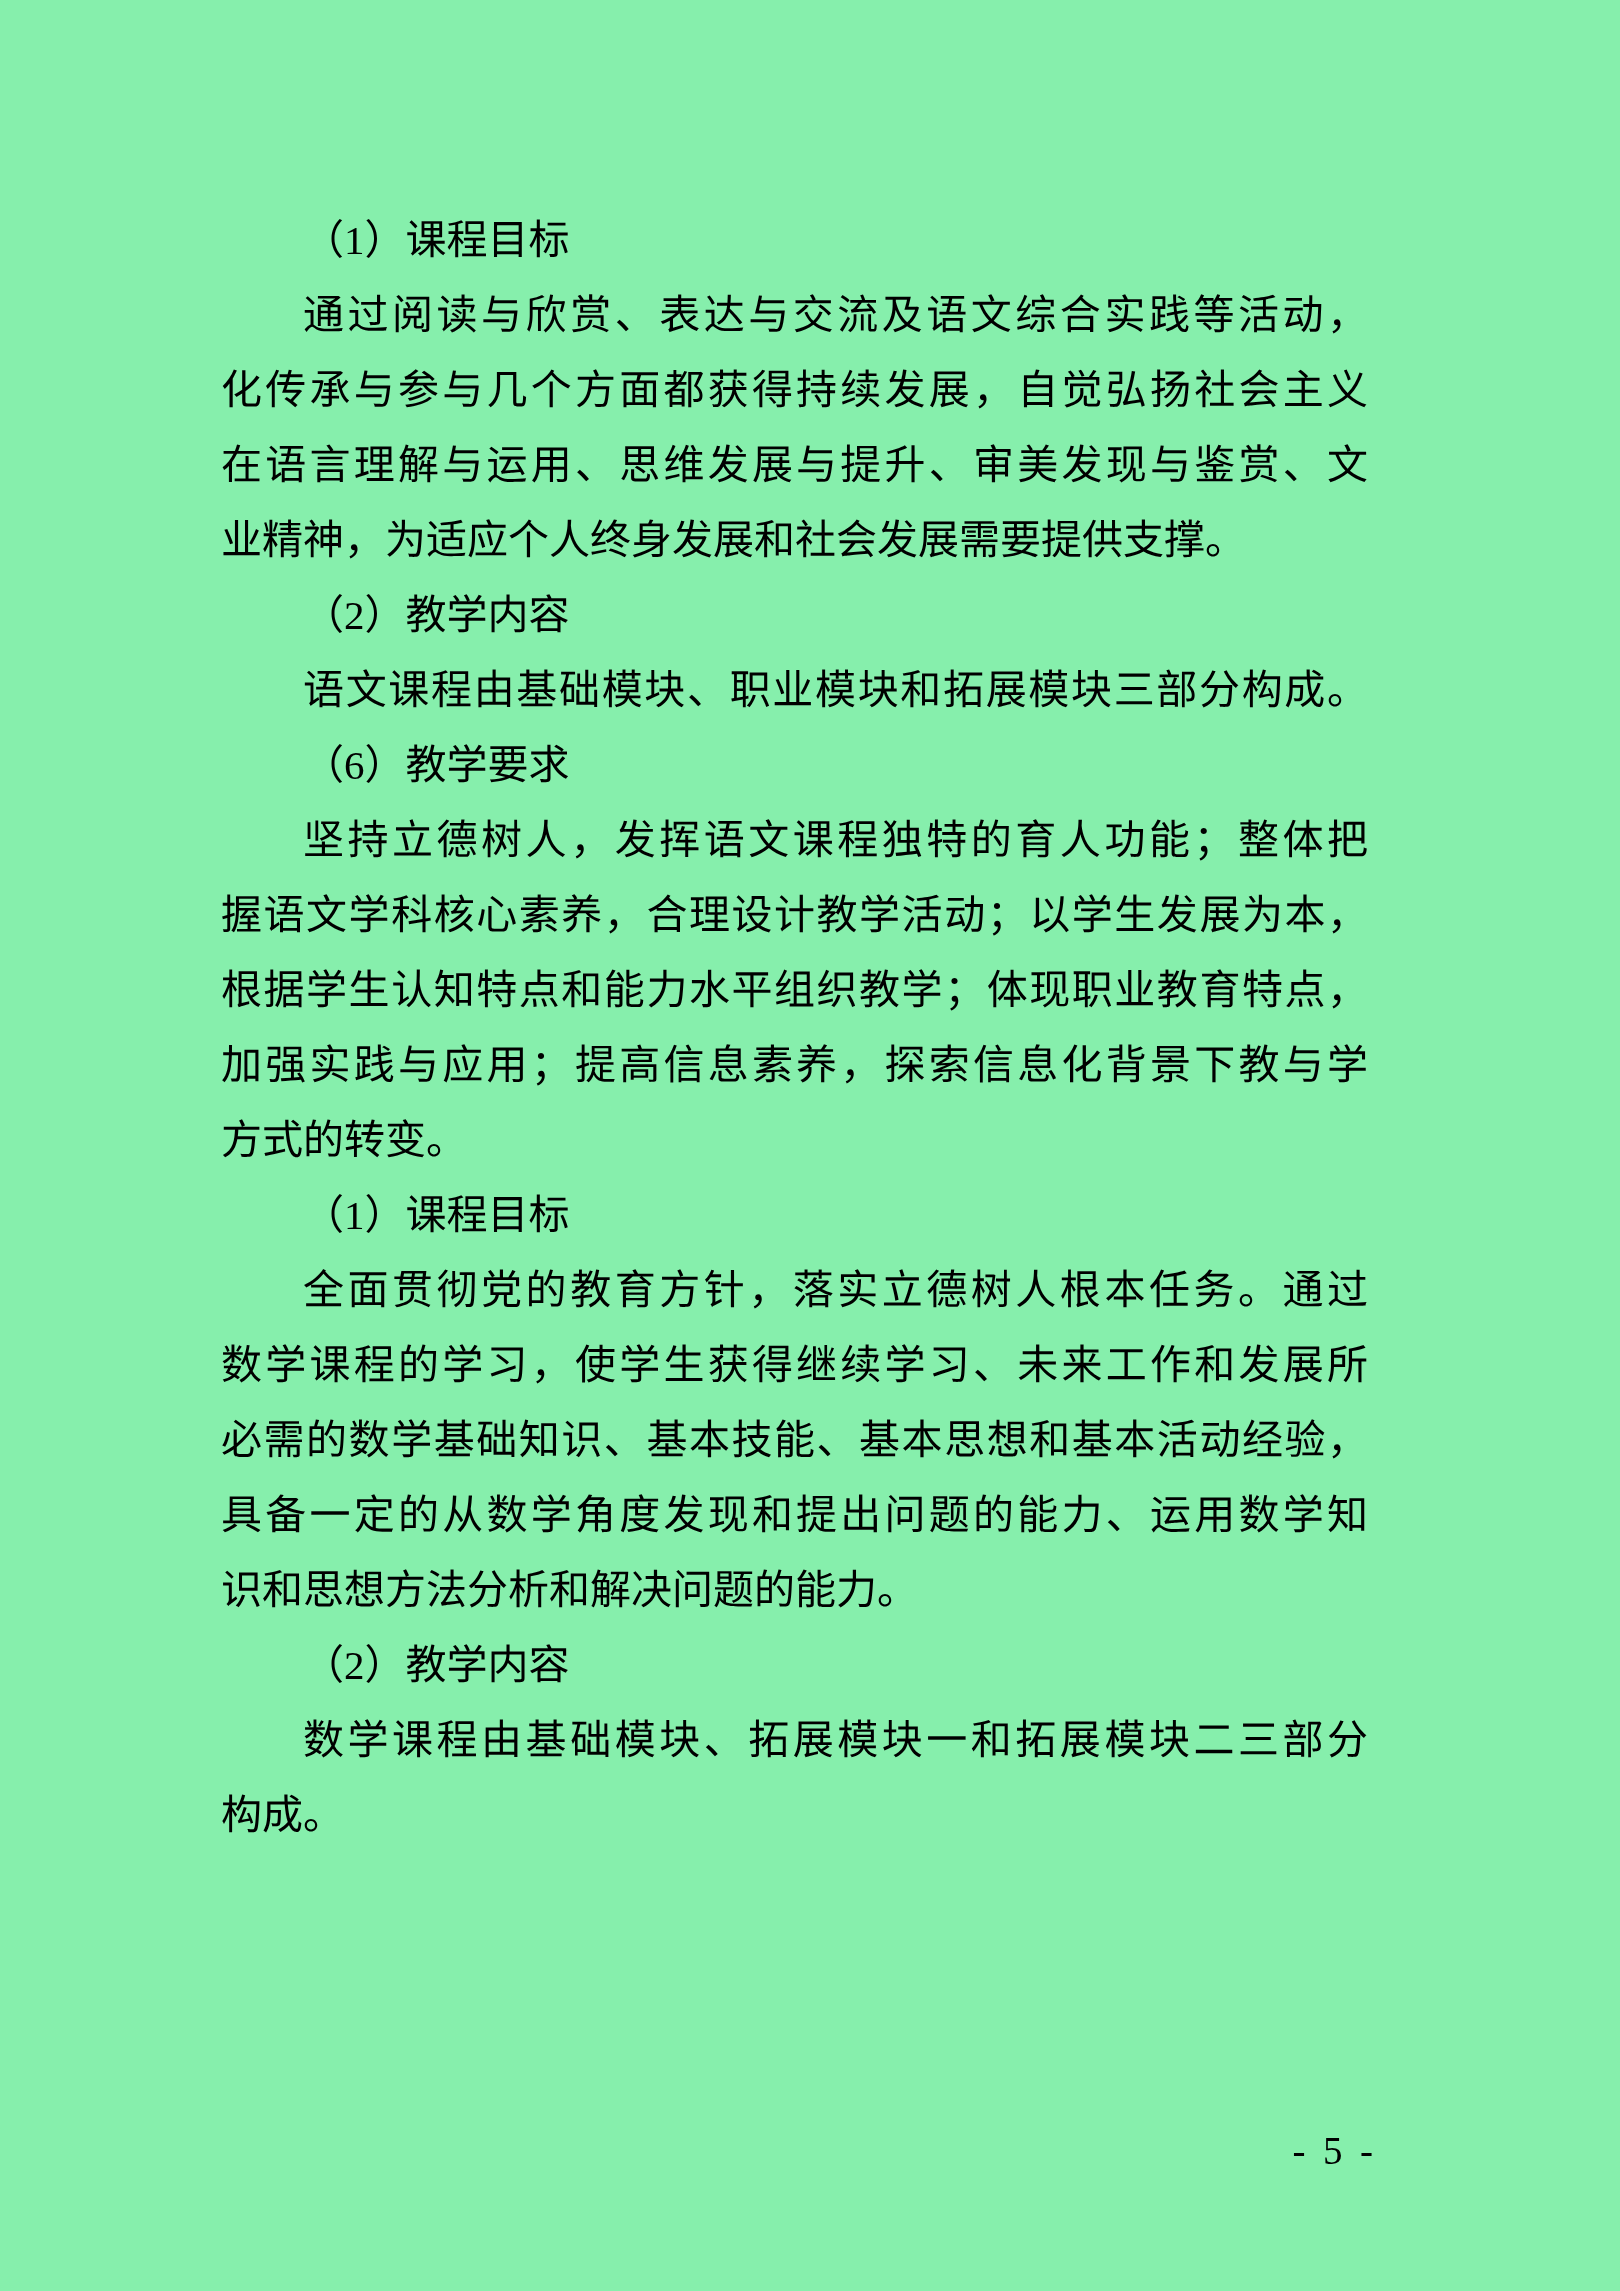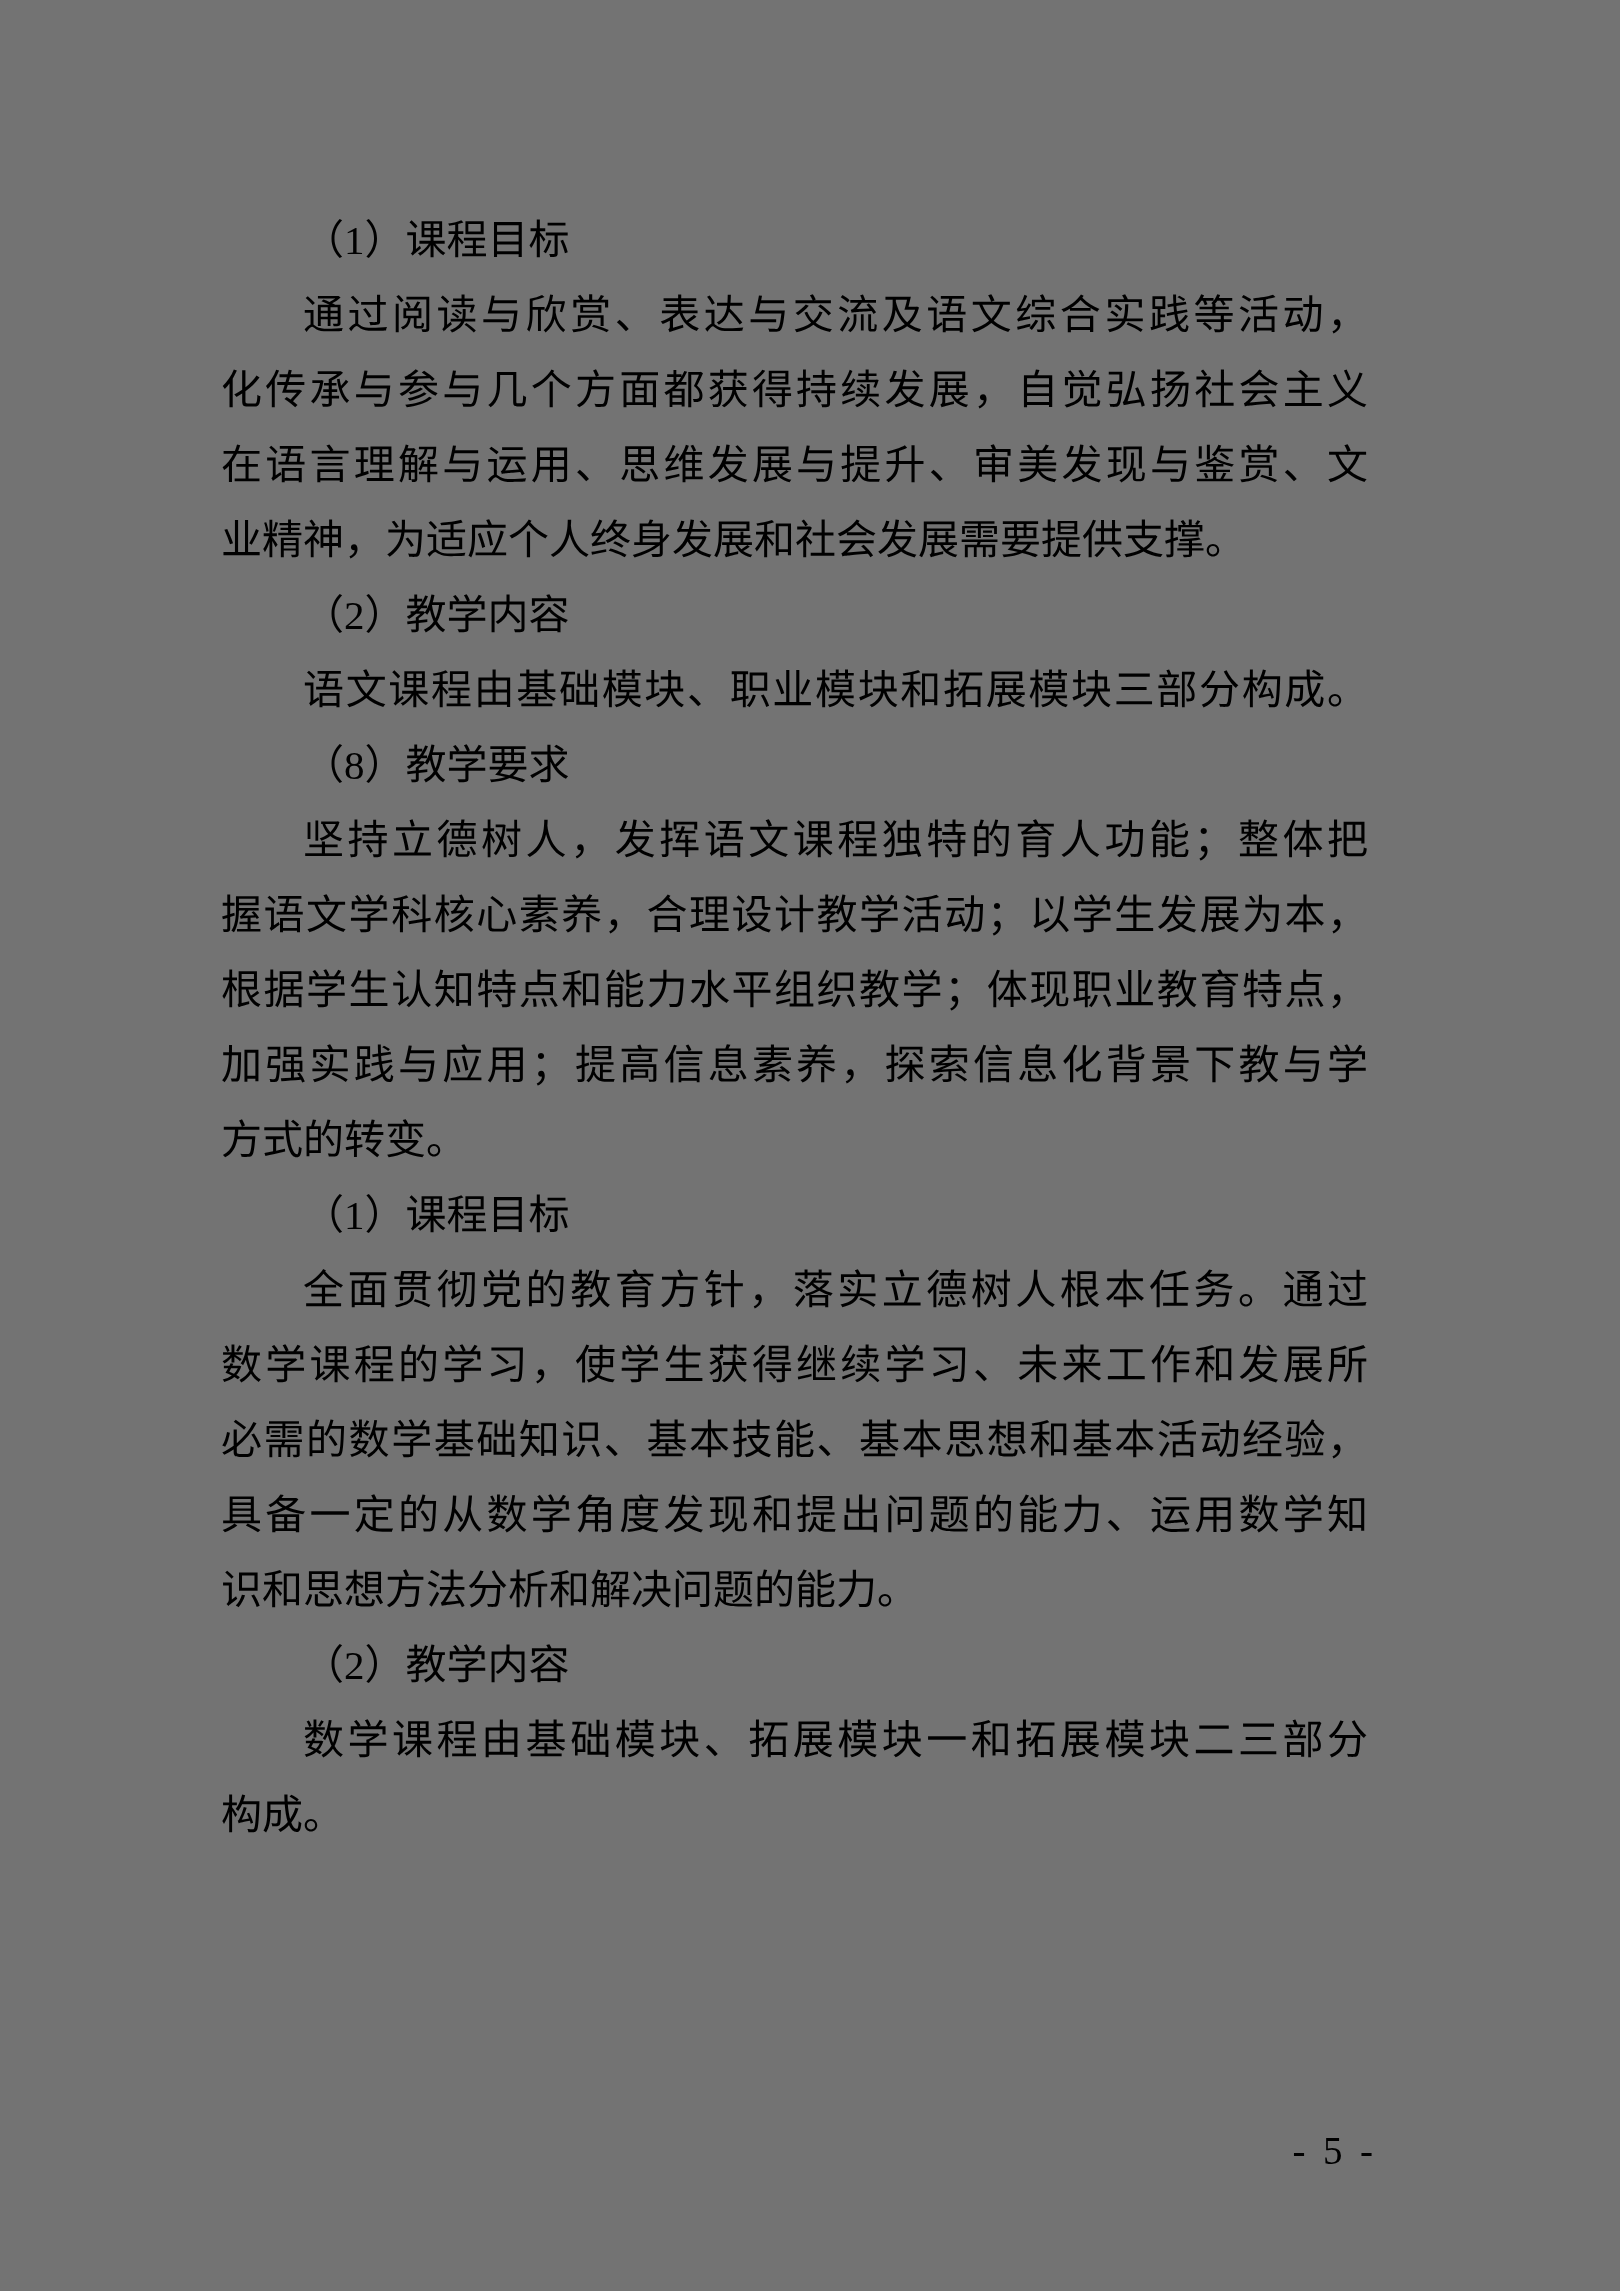--- a/index.html
+++ b/index.html
@@ -5,21 +5,21 @@
   html, body {
     margin: 0;
     padding: 0;
     background: #ffffff;
     overflow: hidden;
   }
   .page {
     position: relative;
     width: 1620px;
     height: 2292px;
-    background: #737373;
+    background: #86efac;
     color: #000000;
     font-family: "Liberation Serif", serif;
   }
   .doc-body {
     position: absolute;
     left: 221px;
     top: 203px;
     width: 1147px;
   }
   .line {
@@ -59,21 +59,21 @@
 
 <div class="page">
   <main class="doc-body">
       <p class="line indent"><span>（1）课程目标</span></p>
       <p class="line indent just"><span>通过阅读与欣赏、表达与交流及语文综合实践等活动，</span></p>
       <p class="line just"><span>化传承与参与几个方面都获得持续发展，自觉弘扬社会主义</span></p>
       <p class="line just"><span>在语言理解与运用、思维发展与提升、审美发现与鉴赏、文</span></p>
       <p class="line"><span>业精神，为适应个人终身发展和社会发展需要提供支撑。</span></p>
       <p class="line indent"><span>（2）教学内容</span></p>
       <p class="line indent just"><span>语文课程由基础模块、职业模块和拓展模块三部分构成。</span></p>
-      <p class="line indent"><span>（8）教学要求</span></p>
+      <p class="line indent"><span>（6）教学要求</span></p>
       <p class="line indent just"><span>坚持立德树人，发挥语文课程独特的育人功能；整体把</span></p>
       <p class="line just"><span>握语文学科核心素养，合理设计教学活动；以学生发展为本，</span></p>
       <p class="line just"><span>根据学生认知特点和能力水平组织教学；体现职业教育特点，</span></p>
       <p class="line just"><span>加强实践与应用；提高信息素养，探索信息化背景下教与学</span></p>
       <p class="line"><span>方式的转变。</span></p>
       <p class="line indent"><span>（1）课程目标</span></p>
       <p class="line indent just"><span>全面贯彻党的教育方针，落实立德树人根本任务。通过</span></p>
       <p class="line just"><span>数学课程的学习，使学生获得继续学习、未来工作和发展所</span></p>
       <p class="line just"><span>必需的数学基础知识、基本技能、基本思想和基本活动经验，</span></p>
       <p class="line just"><span>具备一定的从数学角度发现和提出问题的能力、运用数学知</span></p>

